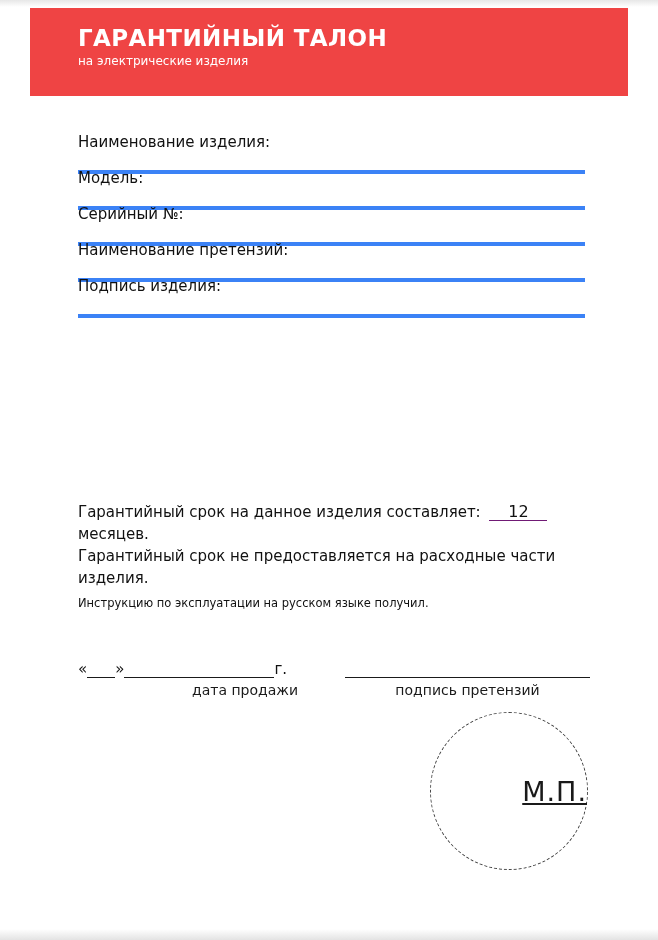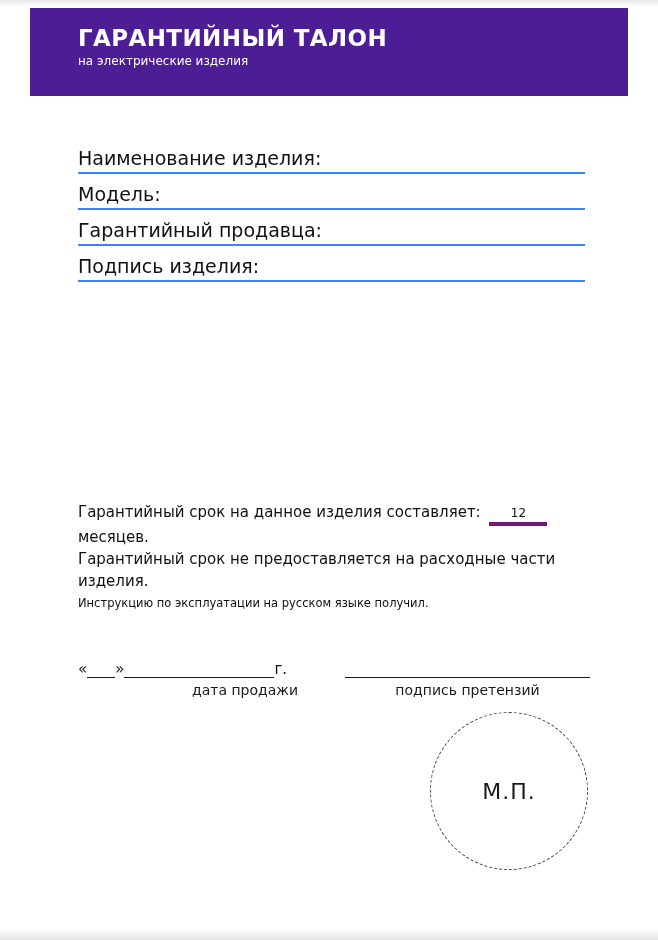--- a/index.html
+++ b/index.html
@@ -24,71 +24,74 @@
     position: absolute; top: 8px; left: 30px; width: 598px; height: 88px;
     box-sizing: border-box; padding: 17px 0 0 48px;
     color: #ffffff;
   }
   .header-title { font-size: 23px; font-weight: bold; letter-spacing: 0.4px; line-height: 1.15; }
   .header-subtitle { font-size: 12px; margin-top: 3px; }
 
   .fields { position: absolute; top: 138px; left: 78px; width: 507px; }
   .field {
     height: 36px; box-sizing: border-box;
-    border-bottom: 2px solid #3b82f6;
-    display: flex; align-items: flex-end; padding-bottom: 3px;
-    font-size: 19px;
+    border-bottom: 4px solid #3b82f6;
+    display: flex; align-items: flex-end; padding-bottom: 19px;
+    font-size: 15px;
   }
 
   .warranty { position: absolute; top: 501px; left: 78px; width: 530px; font-size: 15px; line-height: 22px; }
   .term-value {
     display: inline-block; min-width: 58px; text-align: center;
-    border-bottom: 4px solid #701a75; font-size: 12px; line-height: 17px; margin: 0 4px;
+    border-bottom: 1px solid #701a75; font-size: 16px; line-height: 17px; margin: 0 4px;
   }
 
   .ack { position: absolute; top: 595px; left: 78px; width: 490px; font-size: 11.5px; line-height: 17px; }
 
   .sig { position: absolute; top: 660px; left: 78px; width: 512px; }
   .sig-row { display: flex; justify-content: space-between; align-items: flex-end; font-size: 15px; }
   .blank { display: inline-block; border-bottom: 1px solid #1a1a1a; height: 16px; vertical-align: bottom; }
   .blank-short { width: 28px; }
   .blank-long { width: 150px; }
   .blank-buyer { width: 245px; }
   .sig-captions { display: flex; justify-content: flex-end; font-size: 14px; margin-top: 4px; color: #1a1a1a; }
   .caption-date { width: 240px; text-align: center; padding-left: 40px; box-sizing: border-box; }
   .caption-buyer { width: 245px; text-align: center; }
 
   .stamp {
     position: absolute; top: 712px; left: 430px; width: 156px; height: 156px;
     border: 1px dashed #444444; border-radius: 50%;
-    display: flex; align-items: center; justify-content: center;
-    font-size: 22px; letter-spacing: 1px; color: #1a1a1a;
+    display: flex; align-items: center; justify-content: flex-end;
+    font-size: 27px; letter-spacing: 1px; color: #1a1a1a; text-decoration: underline;
   }
 </style>
 </head>
 <body>
 
 <div class="page">
 
   <div class="scan-edge-top"></div>
 
-  <div class="header" style="background: #4c1d95;">
+  <div class="header" style="background: #ef4444;">
     <div class="header-title">ГАРАНТИЙНЫЙ ТАЛОН</div>
     <div class="header-subtitle">на электрические изделия</div>
   </div>
 
   <div class="fields">
     <div class="field">
       <span>Наименование изделия:</span>
     </div>
     <div class="field">
       <span>Модель:</span>
     </div>
     <div class="field">
-      <span>Гарантийный продавца:</span>
+      <span>Серийный №:</span>
+    </div>
+    <div class="field">
+      <span>Наименование претензий:</span>
     </div>
     <div class="field">
       <span>Подпись изделия:</span>
     </div>
   </div>
 
   <div class="warranty">
     <div>
       <span>Гарантийный срок на данное изделия составляет:</span>
       <span class="term-value">12</span>

